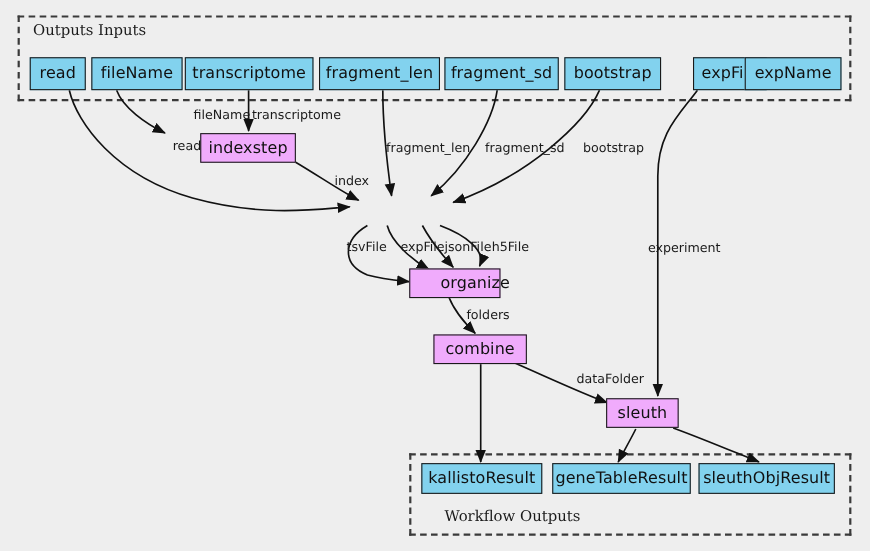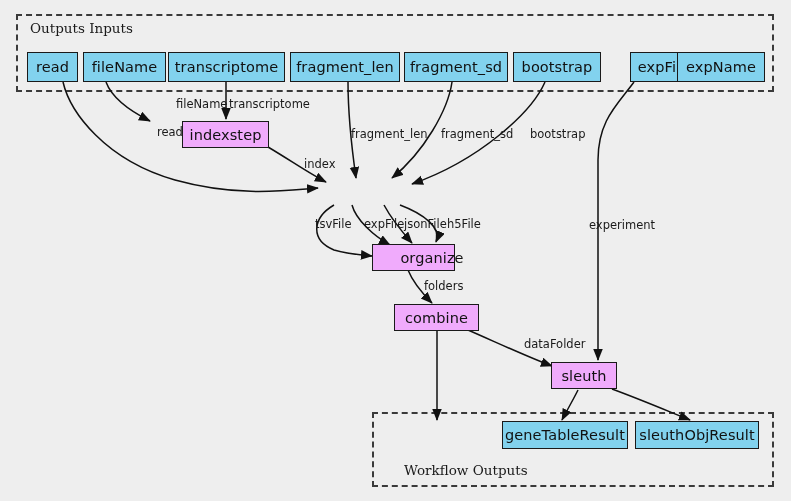--- a/index.html
+++ b/index.html
@@ -131,20 +131,21 @@
   <div class="node io" style="left:404px; top:52px; width:104px; height:30px;">fragment_sd</div>
   <div class="node io" style="left:513px; top:52px; width:88px; height:30px;">bootstrap</div>
   <div class="node io" style="left:606px; top:52px; width:67px; height:30px;margin-left:24px;">expFile</div>
   <div class="node io" style="left:677px; top:52px; width:88px; height:30px;">expName</div>
 
   <div class="node step" style="left:182px; top:121px; width:87px; height:27px;">indexstep</div>
   <div class="node step" style="left:372px; top:244px; width:83px; height:27px;padding-left:37px;">organize</div>
   <div class="node step" style="left:394px; top:304px; width:85px; height:27px;">combine</div>
   <div class="node step" style="left:551px; top:362px; width:66px; height:27px;">sleuth</div>
 
+  <div class="node io" style="left:383px; top:421px; width:110px; height:28px;">kallistoResult</div>
   <div class="node io" style="left:502px; top:421px; width:126px; height:28px;">geneTableResult</div>
   <div class="node io" style="left:635px; top:421px; width:124px; height:28px;">sleuthObjResult</div>
 
   <div class="edge-label" style="left:176px; top:97px;">fileName</div>
   <div class="edge-label" style="left:229px; top:97px;">transcriptome</div>
   <div class="edge-label" style="left:157px; top:125px;">read</div>
   <div class="edge-label" style="left:304px; top:157px;">index</div>
   <div class="edge-label" style="left:351px; top:127px;">fragment_len</div>
   <div class="edge-label" style="left:441px; top:127px;">fragment_sd</div>
   <div class="edge-label" style="left:530px; top:127px;">bootstrap</div>

